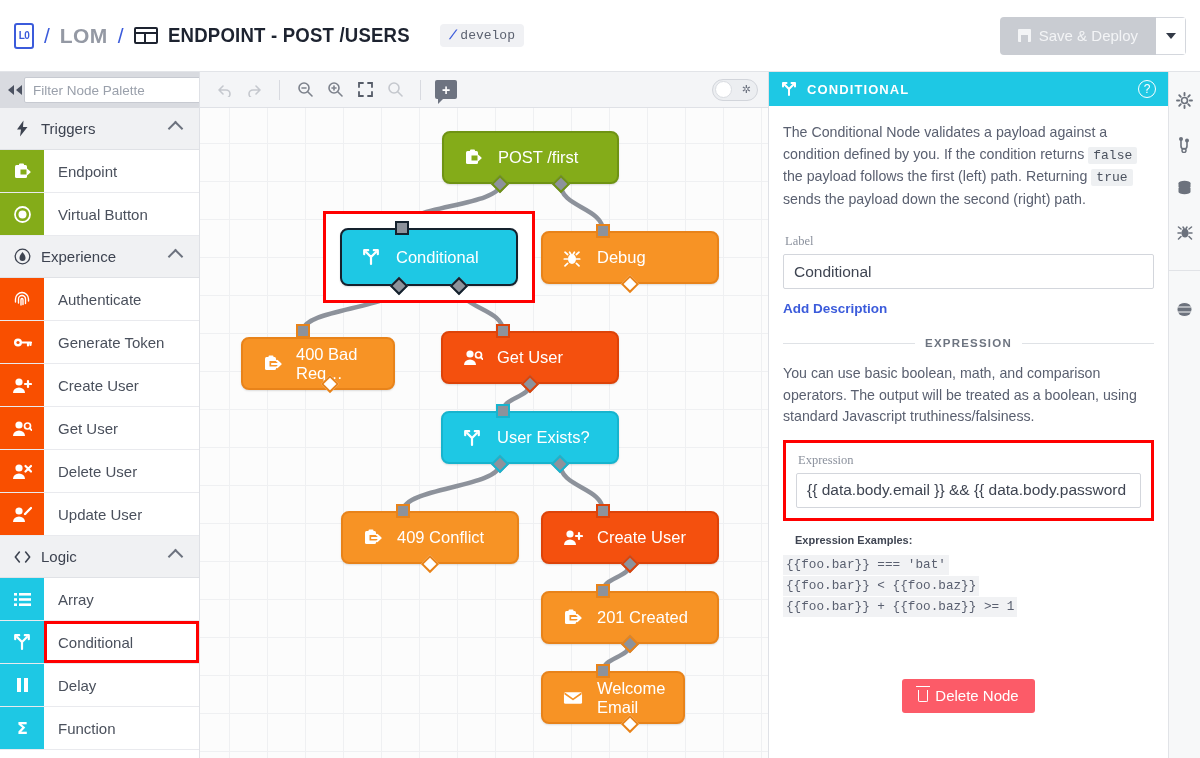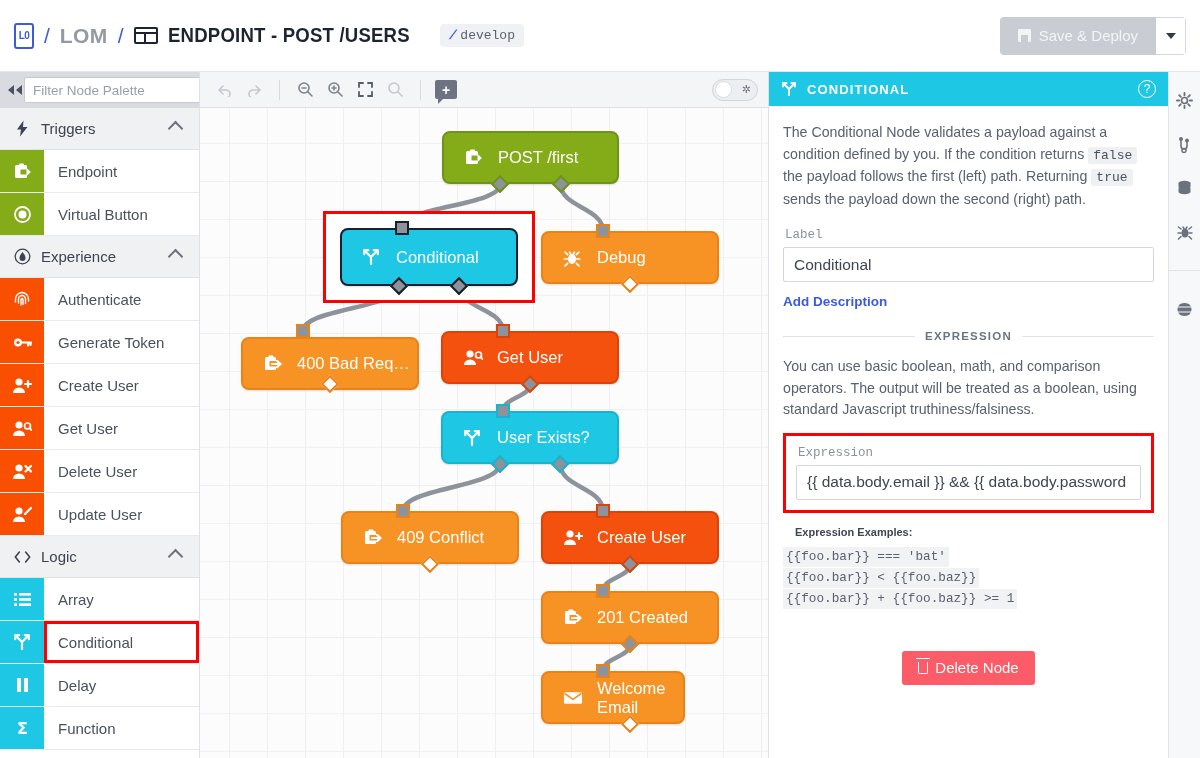--- a/index.html
+++ b/index.html
@@ -141,21 +141,21 @@
     height: 34px; flex:0 0 34px; background: #1ec8e4; display:flex; align-items:center;
     padding: 0 12px; gap: 10px; color: #fff;
   }
   .insp-title { font-size: 13px; font-weight: 700; letter-spacing: 1.1px; font-family:"Liberation Sans",sans-serif;}
   .insp-help { margin-left: auto; width: 18px; height: 18px; border: 1.6px solid #fff; border-radius: 50%;
                display:flex;align-items:center;justify-content:center;font-size:12px;cursor:pointer;}
   .insp-body { flex: 1 1 auto; overflow: hidden; padding: 16px 14px 0 14px; }
   .insp-desc { font-size: 14.2px; line-height: 21.5px; color: #5a6070; font-family:"Liberation Sans",sans-serif;}
   code.inl { background: #eef0f2; font-family: "Liberation Mono", monospace; font-size: 13px;
              padding: 1px 5px; border-radius: 2px; color: #4b525f; }
-  .fld-label { font-size: 12.5px; color: #8b919d; margin: 18px 0 5px 2px; font-family:Liberation Mono, monospace;}
+  .fld-label { font-size: 12.5px; color: #8b919d; margin: 24px 0 5px 2px; font-family:Liberation Serif, serif;}
   .fld-input {
     width: 100%; height: 35px; border: 1px solid #d3d6dc; border-radius: 2px;
     padding: 0 10px; font-size: 15.5px; color: #3f4552; background:#fff;
     font-family: "Liberation Sans", sans-serif; outline: none;
   }
   .link-add { display:inline-block; margin-top: 12px; color: #3b5bdb; font-size: 13.5px; font-weight: 700;
               cursor: pointer; font-family:"Liberation Sans",sans-serif;}
   .divider-label { display: flex; align-items: center; gap: 10px; margin: 20px 0 14px 0; }
   .divider-label .ln { flex: 1 1 auto; height: 1px; background: #dfe2e6; }
   .divider-label .tx { font-size: 11.5px; letter-spacing: 1.2px; color: #6d7480; font-weight: 700;
@@ -163,20 +163,21 @@
   .expr-box { border: 3px solid #ff0000; padding: 8px 10px 10px 10px; margin-top: 12px; }
   .ex-title { font-size: 11px; font-weight: 700; color: #3f4552; margin: 13px 0 8px 0;
               font-family:"Liberation Sans",sans-serif;padding-left:12px;}
   .ex-line { font-family: "Liberation Mono", monospace; font-size: 12.7px; line-height: 20px;
              color: #5a6070; background: #f1f2f4; display: inline-block; padding: 0 3px; }
   .del-wrap { display:flex; justify-content:center; margin-top: 42px; }
   .del-btn {
     background: #fc5b68; color: #fff; border: none; border-radius: 3px; height: 34px;
     padding: 0 16px; font-size: 15px; display: flex; align-items: center; gap: 7px; cursor: pointer;
     font-family: "Liberation Sans", sans-serif;
+    margin-top: 20px;
   }
   .trash { width: 10px; height: 12px; border: 1.6px solid #fff; border-top: none; border-radius: 0 0 2px 2px; position: relative;}
   .trash::before{content:"";position:absolute;left:-3px;top:-4px;width:14px;height:1.8px;background:#fff;}
 
   
   .rail { width: 32px; flex: 0 0 32px; background: #f7f8f9; border-left: 1px solid #e1e3e7;
           display:flex; flex-direction: column; align-items:center; padding-top: 18px; gap: 24px; }
   .rail-ico { color: #6c727d; font-size: 15px; cursor: pointer; display:flex;align-items:center;justify-content:center; width: 20px; height: 20px;}
   .rail-sep { width: 100%; height: 1px; background: #e1e3e7; margin: 4px 0; }
 </style>
@@ -465,21 +466,21 @@
           <div class="fnode" style="left: 341px; top: 123px; width: 178px; height: 53px; background: rgb(247, 147, 37); border: 2px solid rgb(232, 131, 26);">
             <span class="fico" style="color:#f79325">
               <svg width="18" height="18" viewBox="0 0 18 18">
                 <ellipse cx="9" cy="10" rx="4" ry="5" fill="#fff"></ellipse>
                 <path d="M4.6 5.5 L2 3.2 M13.4 5.5 L16 3.2 M4.5 10 H1.3 M13.5 10 H16.7 M4.6 14.4 L2 16.8 M13.4 14.4 L16 16.8" stroke="#fff" stroke-width="1.7" stroke-linecap="round"></path>
                 <path d="M6.6 3.2 L7.7 5 M11.4 3.2 L10.3 5" stroke="#fff" stroke-width="1.7" stroke-linecap="round"></path>
               </svg>
             </span>
             <span>Debug</span>
           </div>
-          <div class="fnode" style="left: 41px; top: 229px; width: 178px; height: 53px; background: rgb(247, 147, 37); border: 2px solid rgb(232, 131, 26);">
+          <div class="fnode" style="left: 41px; top: 229px; width: 154px; height: 53px; background: rgb(247, 147, 37); border: 2px solid rgb(232, 131, 26);">
             <span class="fico" style="color:#f79325">
               <svg width="19" height="19" viewBox="0 0 19 19">
                 <rect x="2" y="3" width="11" height="13" rx="1.5" fill="#fff"></rect>
                 <rect x="5.5" y="1.5" width="5" height="2.6" rx="1" fill="#fff"></rect>
                 <rect x="6.5" y="7" width="7" height="5.5" fill="currentColor"></rect>
                 <path d="M9 10 h8 M14 6.8 l3.5 3.2 -3.5 3.2" stroke="#fff" stroke-width="2.2" fill="none" stroke-linecap="round" stroke-linejoin="round"></path>
               </svg>
             </span>
             <span>400 Bad Req…</span>
           </div>

